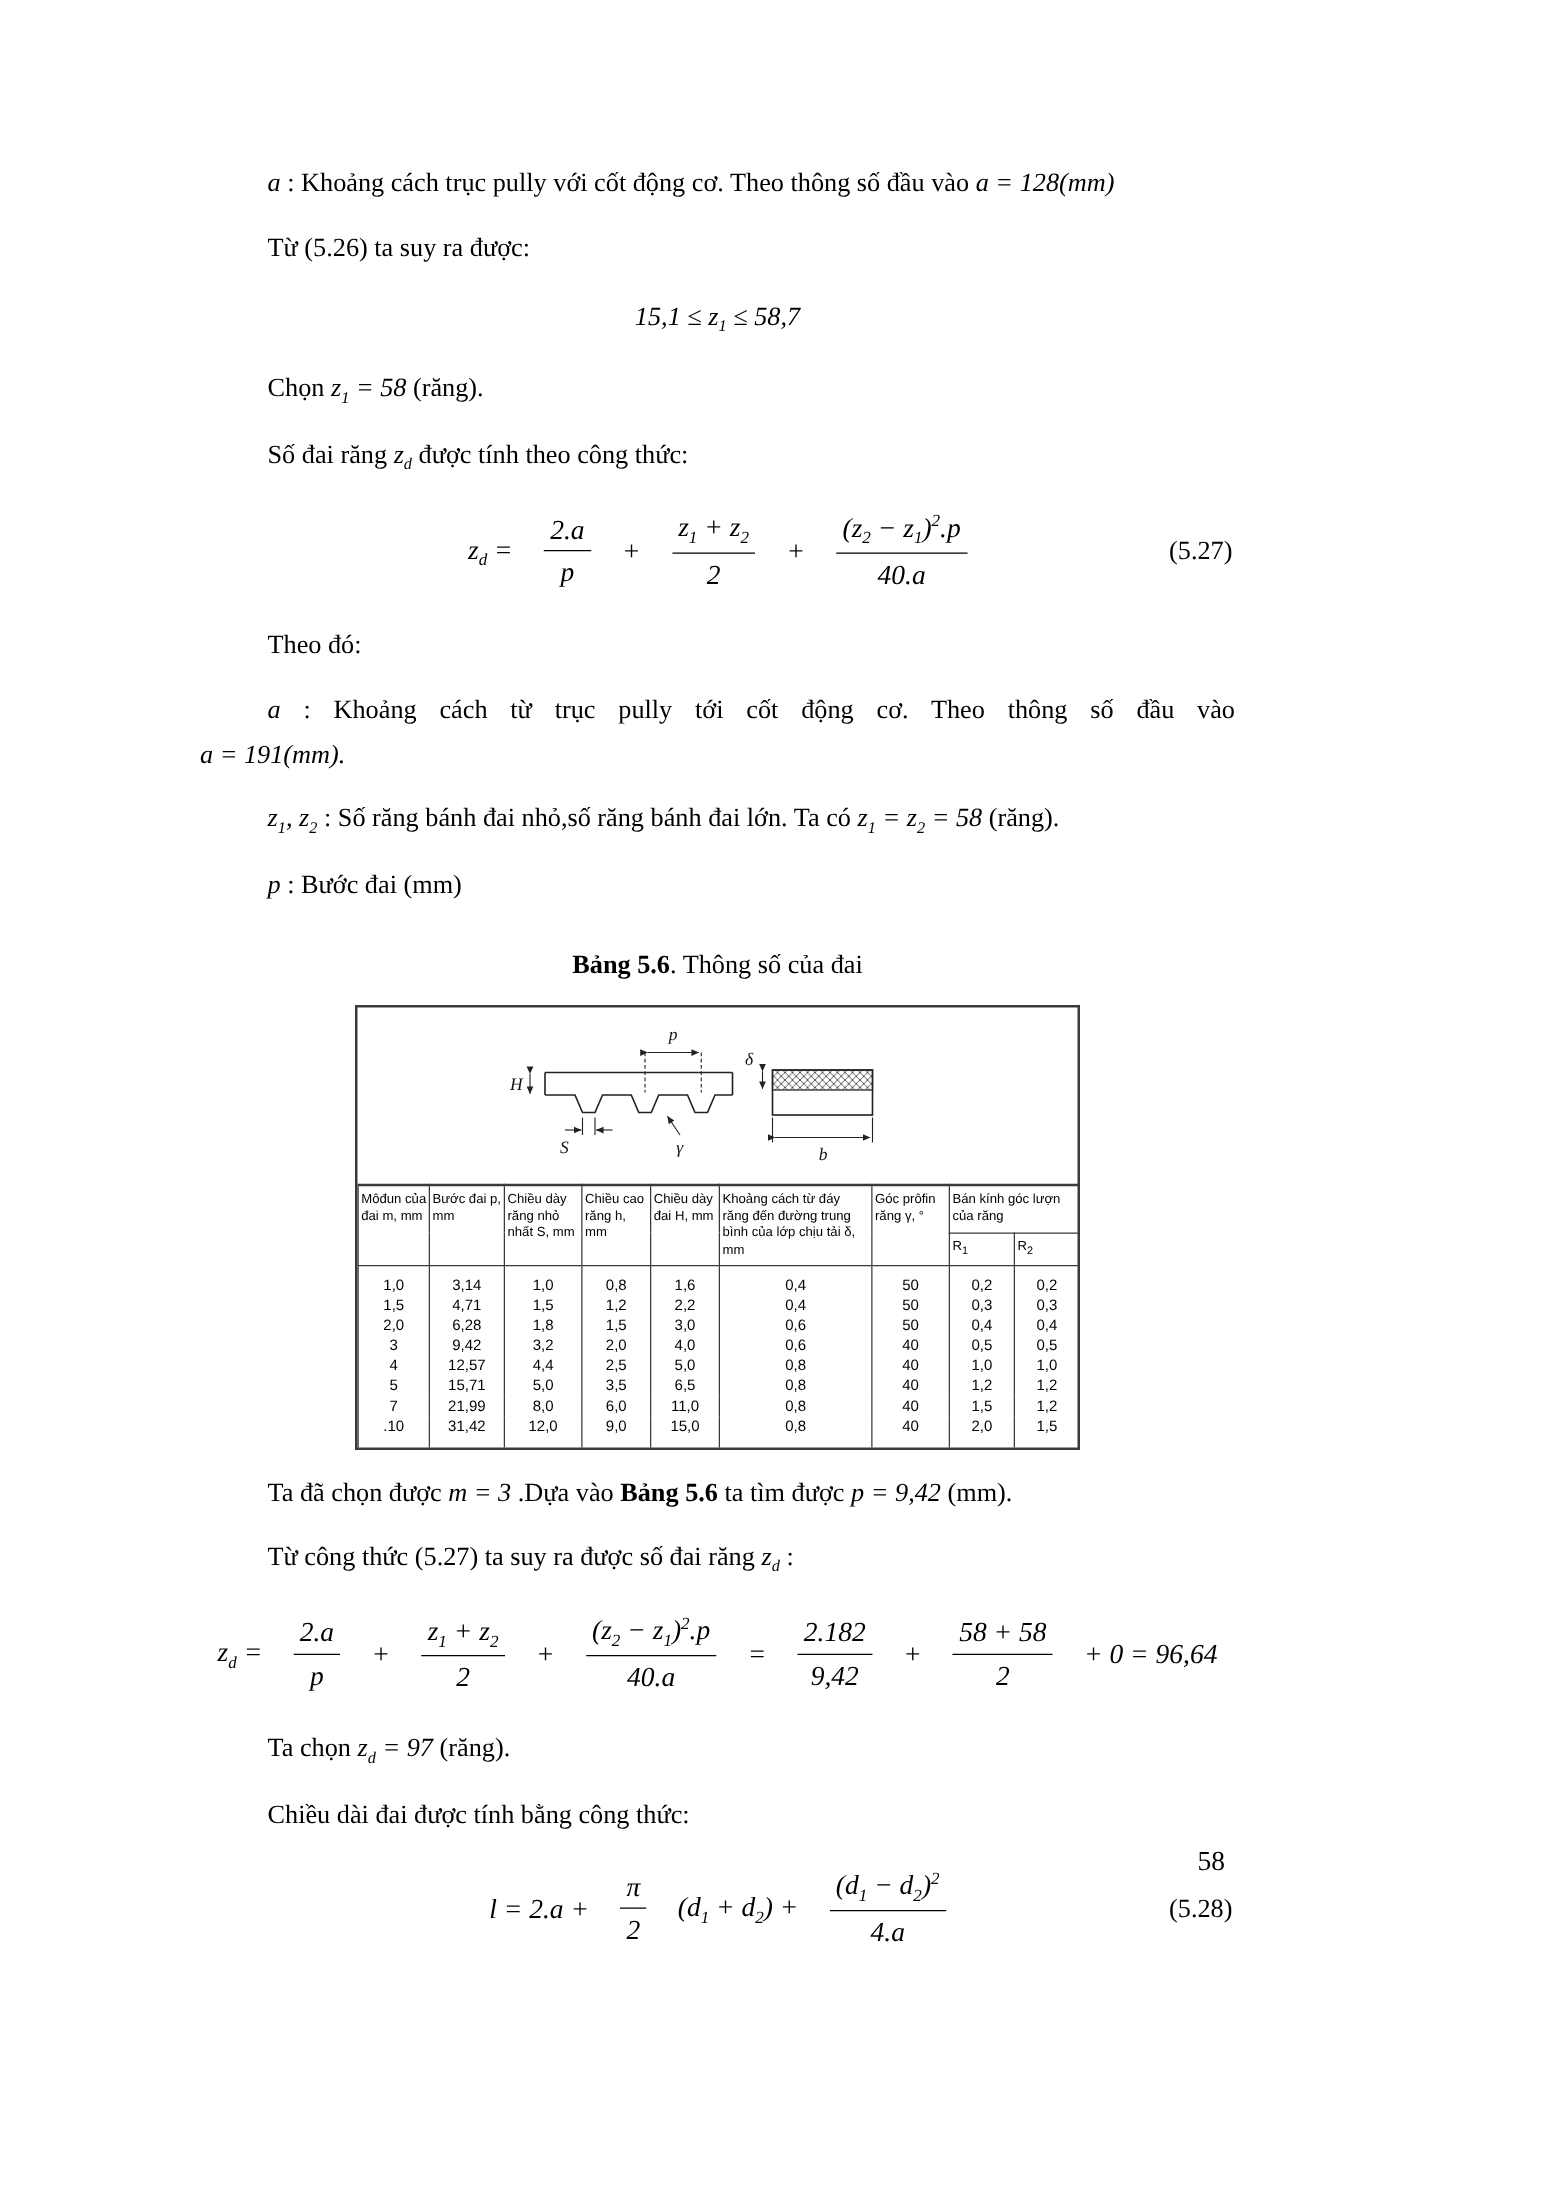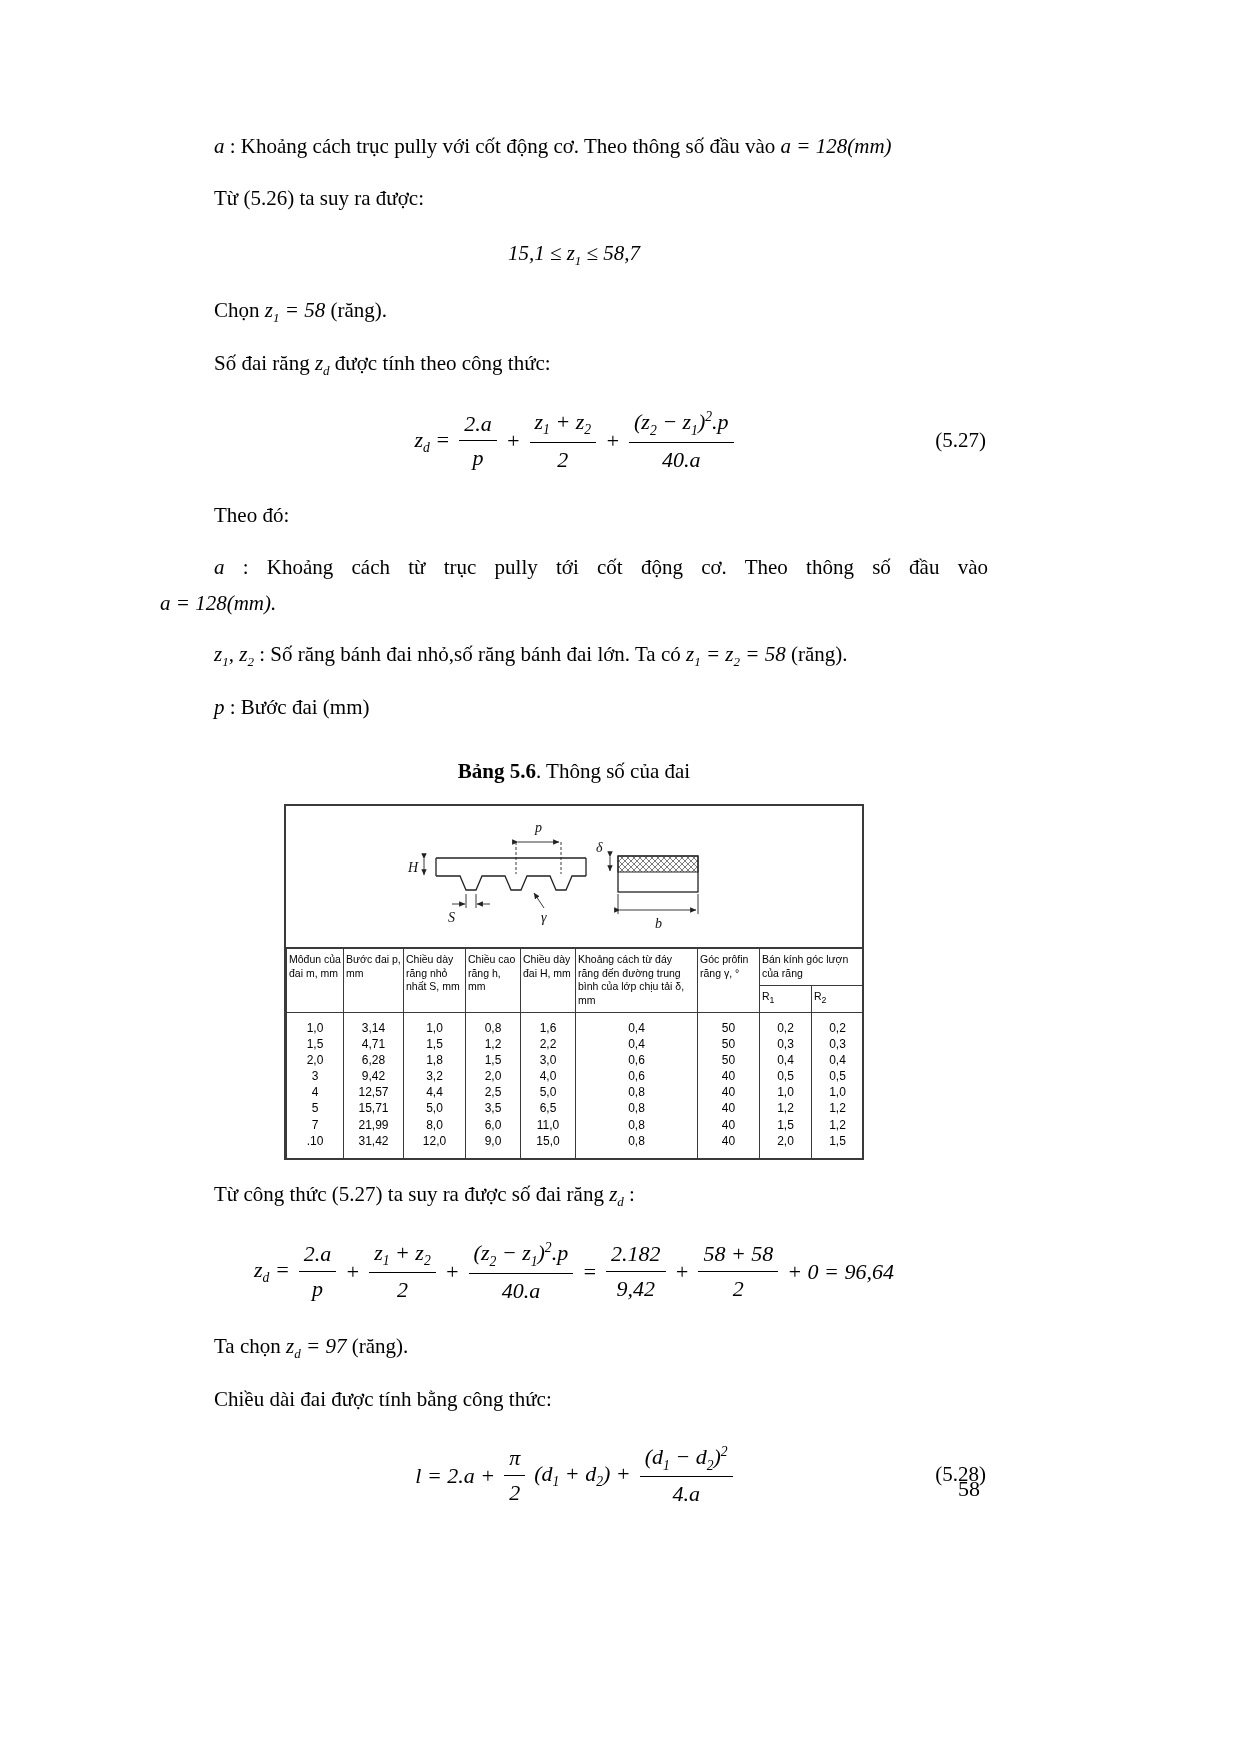--- a/index.html
+++ b/index.html
@@ -8,21 +8,21 @@
   .page { width:1240px; height:1754px; background:#fff; position:relative; overflow:hidden; margin:0 auto; }
   .content { position:absolute; left:160px; top:112px; width:828px; font-size:21px; line-height:1.6; }
   p.para { margin:18px 0; text-indent:54px; }
   .math { font-style:italic; }
   .math sub, .math sup, .equation sub, .equation sup { font-size:0.62em; }
   .line2 { text-indent:0; margin-top:2px; }
   .jline { text-align:justify; text-align-last:justify; text-indent:54px; margin-top:12px; }
   .eq-center { text-align:center; margin:22px 0; font-style:italic; }
   .eq-row { position:relative; text-align:center; margin:26px 0; }
   .eq-number { position:absolute; right:2px; top:50%; transform:translateY(-50%); font-style:normal; font-size:21px; }
-  .equation { display:inline-flex; align-items:center; gap:9px; font-style:italic; font-size:22px; line-height:1.25; }
+  .equation { display:inline-flex; align-items:center; gap:25px; font-style:italic; font-size:22px; line-height:1.25; }
   .frac { display:inline-flex; flex-direction:column; align-items:center; }
   .frac .num { padding:0 5px 3px; border-bottom:1.4px solid #000; white-space:nowrap; }
   .frac .den { padding:3px 5px 0; white-space:nowrap; }
   .caption { text-align:center; margin:30px 0 16px; }
   .table-box { width:580px; margin:0 auto; border:2px solid #3a3a3a; background:#fff; }
   .diagram { padding:4px 0 0; }
   table.params { width:100%; border-collapse:collapse; font-family:"Liberation Sans", sans-serif; border-top:2px solid #3a3a3a; table-layout:fixed; }
   table.params th { border:1px solid #3a3a3a; font-weight:400; font-size:10.5px; line-height:1.3; padding:4px 2px; text-align:left; vertical-align:top; }
   table.params td { font-size:12px; line-height:1.18; text-align:center; padding:1px 2px; border-left:1px solid #3a3a3a; border-right:1px solid #3a3a3a; }
   table.params tbody tr:first-child td { padding-top:8px; }
@@ -63,21 +63,21 @@
             <span class="num">(z<sub>2</sub> − z<sub>1</sub>)<sup>2</sup>.p</span>
             <span class="den">40.a</span>
           </span>
       </span>
       <span class="eq-number">(5.27)</span>
     </div>
 
     <p class="para"><span>Theo đó:</span></p>
 
     <div class="jline"><span class="math">a</span><span> :  Khoảng cách từ trục pully tới cốt động cơ. Theo thông số đầu vào</span></div>
-    <div class="line2"><span class="math">a = 128(mm).</span></div>
+    <div class="line2"><span class="math">a = 191(mm).</span></div>
 
     <p class="para"><span class="math">z<sub>1</sub>, z<sub>2</sub></span><span> : Số răng bánh đai nhỏ,số răng bánh đai lớn. Ta có </span><span class="math">z<sub>1</sub> = z<sub>2</sub> = 58</span><span> (răng).</span></p>
 
     <p class="para"><span class="math">p</span><span> : Bước đai (mm)</span></p>
 
     <div class="caption"><b>Bảng 5.6</b><span>. Thông số của đai</span></div>
 
     <div class="table-box">
       <div class="diagram">
         <svg viewBox="0 0 577 126" width="577" height="126">
@@ -252,20 +252,21 @@
               <td>15,0</td>
               <td>0,8</td>
               <td>40</td>
               <td>2,0</td>
               <td>1,5</td>
             </tr>
           </tbody>
       </table>
     </div>
 
+    <p class="para"><span>Ta đã chọn được </span><span class="math">m = 3</span><span> .Dựa vào </span><b>Bảng 5.6</b><span> ta tìm được </span><span class="math">p = 9,42</span><span> (mm).</span></p>
 
     <p class="para"><span>Từ công thức (5.27) ta suy ra được số đai răng </span><span class="math">z<sub>d</sub></span><span> :</span></p>
 
     <div class="eq-row">
       <span class="equation">
         <span>z<sub>d</sub> =</span>
         <span class="frac">
             <span class="num">2.a</span>
             <span class="den">p</span>
           </span>

